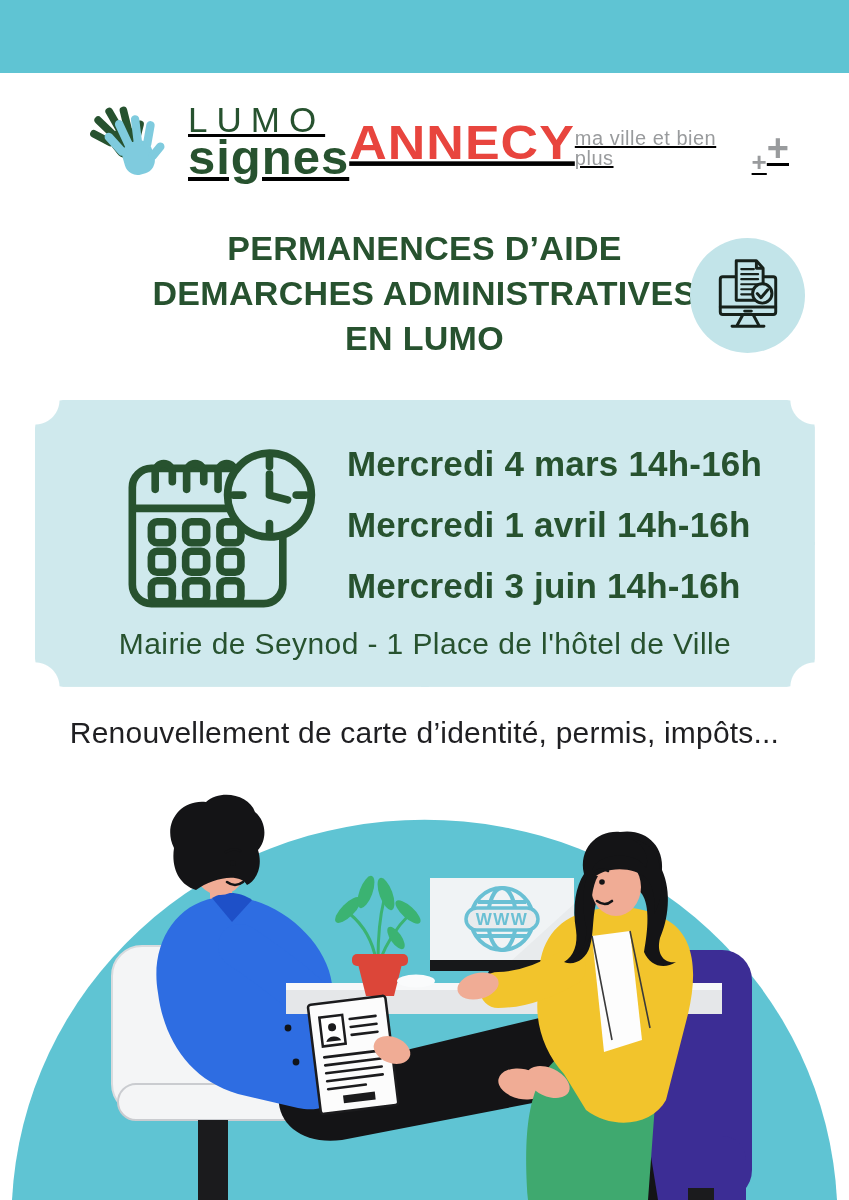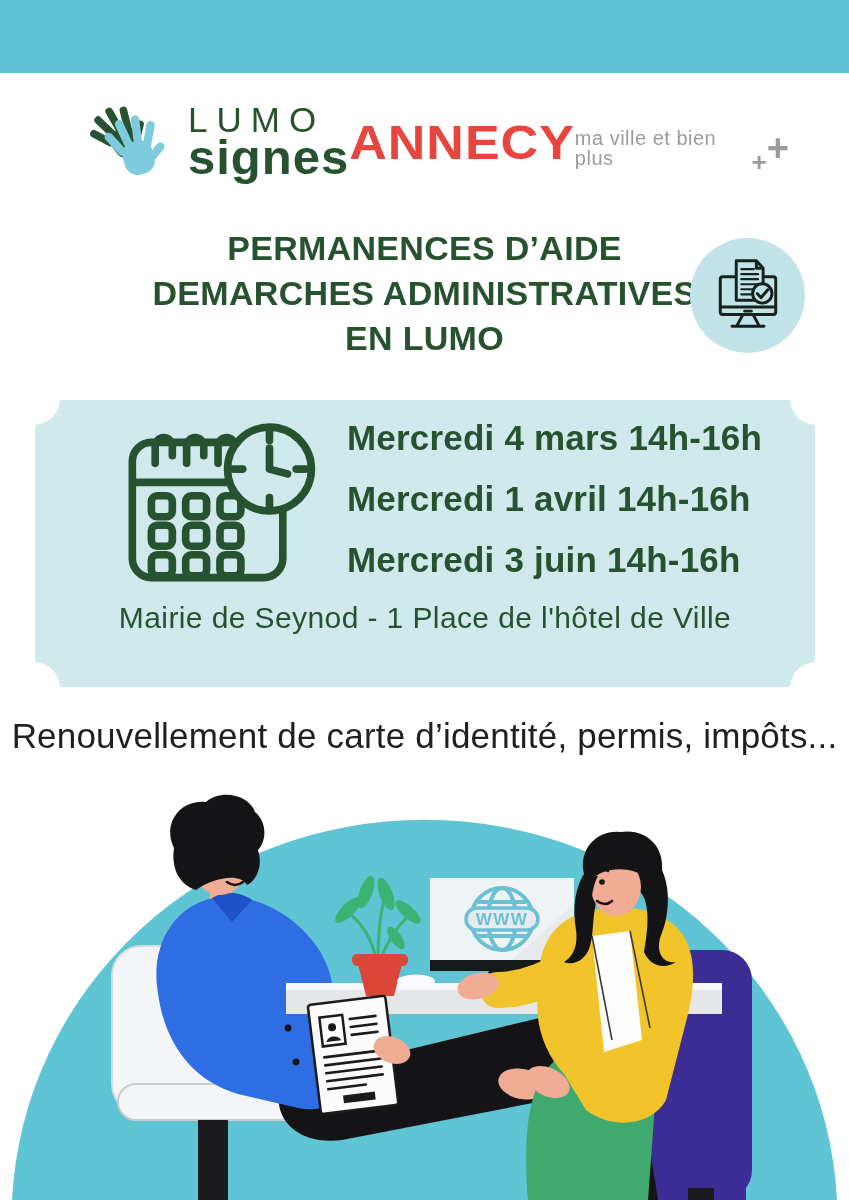--- a/index.html
+++ b/index.html
@@ -4,21 +4,21 @@
 <style>
   html,body{margin:0;padding:0;background:#fff;}
   body{width:849px;height:1200px;position:relative;overflow:hidden;
        font-family:"Liberation Sans","DejaVu Sans",sans-serif;}
   .poster{position:absolute;inset:0;background:#fff;}
 
   .top-bar{position:absolute;left:0;top:0;width:849px;height:73px;background:var(--teal);}
 
   
   .logos{position:absolute;top:92px;left:86px;right:60px;height:100px;
-         display:flex;justify-content:space-between;align-items:center;}
+         display:flex;justify-content:space-between;align-items:center;text-decoration:underline;}
   .lumo{display:flex;align-items:center;gap:10px;}
   .lumo-text{display:flex;flex-direction:column;line-height:1;}
   .lumo-name{font-size:35px;font-weight:500;letter-spacing:9px;color:var(--green);}
   .lumo-sub{font-size:49px;font-weight:800;letter-spacing:1px;color:var(--green);margin-top:-4px;}
   .annecy{display:flex;flex-direction:row;align-items:flex-end;line-height:1;}
   .annecy-name{font-size:52px;font-weight:900;letter-spacing:1px;color:var(--red);
                transform:scaleY(.92);}
   .annecy-sub{display:flex;align-items:flex-end;margin-top:2px;}
   .annecy-tagline{font-size:20px;color:var(--gray);font-weight:500;letter-spacing:.5px;}
   .plus{color:var(--gray);font-weight:900;line-height:.6;}
@@ -29,39 +29,39 @@
   .title{position:absolute;top:226px;left:110px;right:110px;margin:0;text-align:center;
          font-size:34px;font-weight:800;line-height:1.32;color:var(--green);
          white-space:pre-line;letter-spacing:.3px;}
   .badge{position:absolute;border-radius:50%;background:var(--light_circle);
          display:flex;align-items:center;justify-content:center;}
   .badge-left{left:52px;top:237px;width:106px;height:106px;}
   .badge-right{left:690px;top:238px;width:115px;height:115px;}
 
   
   .schedule-box{position:absolute;left:35px;top:400px;width:780px;height:287px;
-      background:var(--box);border-radius:28px;box-sizing:border-box;padding:10px 0 0 84px;
+      background:var(--box);border-radius:28px;box-sizing:border-box;padding:36px 0 0 84px;
       -webkit-mask:
         radial-gradient(circle 25px at left  top,    transparent 24px,#000 25px) left  top   /50.5% 50.5% no-repeat,
         radial-gradient(circle 25px at right top,    transparent 24px,#000 25px) right top   /50.5% 50.5% no-repeat,
         radial-gradient(circle 25px at left  bottom, transparent 24px,#000 25px) left  bottom/50.5% 50.5% no-repeat,
         radial-gradient(circle 25px at right bottom, transparent 24px,#000 25px) right bottom/50.5% 50.5% no-repeat;
       mask:
         radial-gradient(circle 25px at left  top,    transparent 24px,#000 25px) left  top   /50.5% 50.5% no-repeat,
         radial-gradient(circle 25px at right top,    transparent 24px,#000 25px) right top   /50.5% 50.5% no-repeat,
         radial-gradient(circle 25px at left  bottom, transparent 24px,#000 25px) left  bottom/50.5% 50.5% no-repeat,
         radial-gradient(circle 25px at right bottom, transparent 24px,#000 25px) right bottom/50.5% 50.5% no-repeat;}
   .schedule-top{display:flex;align-items:flex-start;gap:28px;}
   .dates{display:flex;flex-direction:column;gap:21px;margin-top:8px;}
   .date-line{font-size:35px;font-weight:800;color:var(--green);letter-spacing:.2px;white-space:nowrap;}
   .location{margin-top:10px;margin-left:-84px;text-align:center;
             font-size:30px;font-weight:400;color:var(--green);letter-spacing:.4px;}
 
   .description{position:absolute;top:716px;left:0;width:849px;margin:0;text-align:center;
-               font-size:35px;color:var(--ink);letter-spacing:.2px;}
+               font-size:30px;color:var(--ink);letter-spacing:.2px;}
 
   .illustration{position:absolute;left:0;bottom:0;}
   svg text{font-family:"Liberation Sans","DejaVu Sans",sans-serif;}
 </style>
 </head>
 <body>
 
 <div class="poster">
 
   <div class="top-bar"></div>

